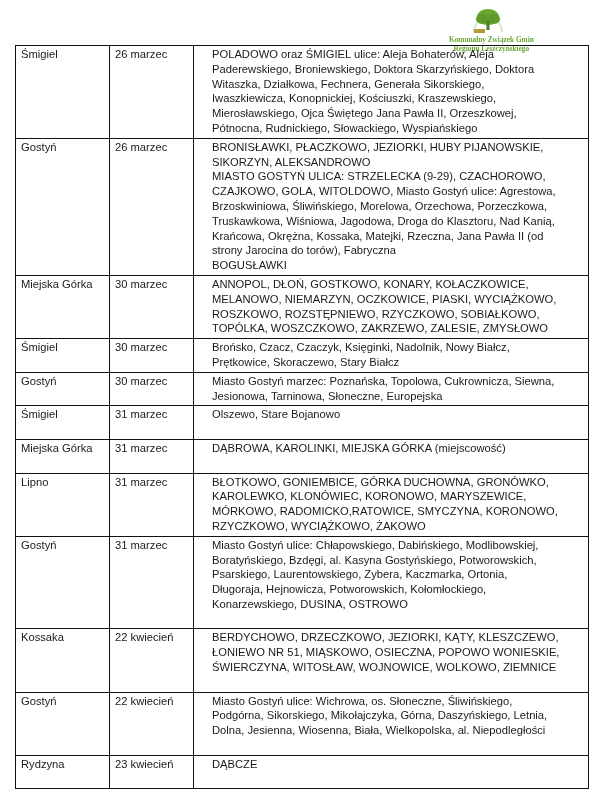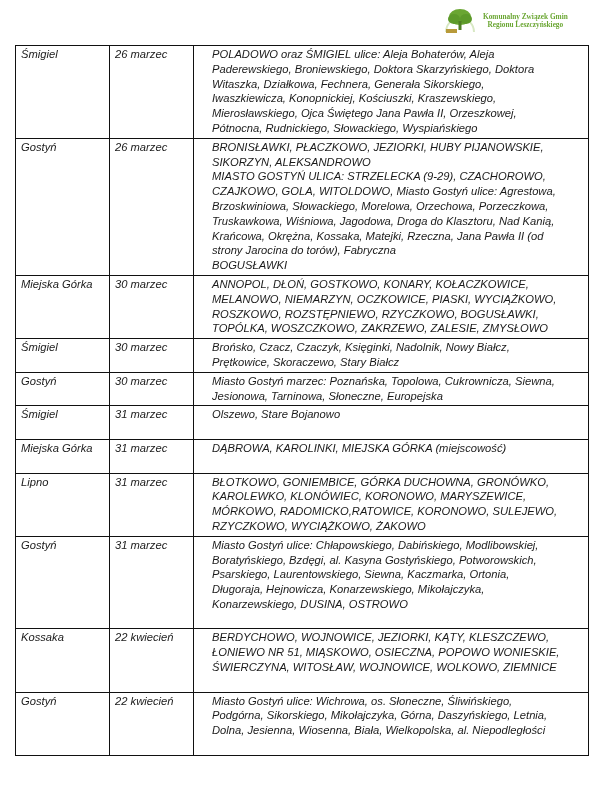--- a/index.html
+++ b/index.html
@@ -1,24 +1,24 @@
 <!DOCTYPE html>
 <html><head>
   <meta charset="utf-8">
   <style>
     html, body { margin: 0; padding: 0; background: #ffffff; }
     body { width: 601px; height: 792px; position: relative; overflow: hidden;
            font-family: "Liberation Sans", "DejaVu Sans", sans-serif; color: #1a1a1a; }
-    .logo { position: absolute; left: 443px; top: 6px; height: 30px; display: flex; align-items: center; }
+    .logo { position: absolute; left: 443px; top: 6px; height: 30px; display: flex; align-items: center; flex-direction: column; }
     .logo svg { width: 34px; height: 30px; display: block; }
     .logo-text { margin-left: 6px; font-family: "Liberation Serif", "DejaVu Serif", serif;
                  font-size: 7.3px; font-weight: bold; color: #6aa632; line-height: 8.5px; text-align: center; }
     table.sched { position: absolute; left: 15px; top: 45px; width: 573px;
                   border-collapse: collapse; table-layout: fixed; font-size: 11.2px; line-height: 14.8px; }
-    table.sched td { border: 1.2px solid #111; vertical-align: top; padding: 1px 5px 2px 5px; font-style: italic; }
+    table.sched td { border: 1.2px solid #111; vertical-align: top; padding: 1px 5px 2px 5px; }
     col.c1 { width: 94px; } col.c2 { width: 84px; } col.c3 { width: 395px; }
     .addr-line { display: block; white-space: nowrap; margin-left: 13px; }
   </style>
 </head>
 <body>
 
 <div class="logo">
   <span>
     <svg viewBox="0 0 34 30">
       <path d="M3 26 A14 14 0 1 1 31 26" fill="none" stroke="#d8e8c4" stroke-width="2"></path>
@@ -55,34 +55,34 @@
         </td>
       </tr>
       <tr>
         <td>Gostyń</td>
         <td>26 marzec</td>
         <td>
           <span class="addr-line">BRONISŁAWKI, PŁACZKOWO, JEZIORKI, HUBY PIJANOWSKIE,</span>
           <span class="addr-line">SIKORZYN, ALEKSANDROWO</span>
           <span class="addr-line">MIASTO GOSTYŃ ULICA: STRZELECKA (9-29), CZACHOROWO,</span>
           <span class="addr-line">CZAJKOWO, GOLA, WITOLDOWO, Miasto Gostyń ulice: Agrestowa,</span>
-          <span class="addr-line">Brzoskwiniowa, Słowackiego, Morelowa, Orzechowa, Porzeczkowa,</span>
+          <span class="addr-line">Brzoskwiniowa, Śliwińskiego, Morelowa, Orzechowa, Porzeczkowa,</span>
           <span class="addr-line">Truskawkowa, Wiśniowa, Jagodowa, Droga do Klasztoru, Nad Kanią,</span>
           <span class="addr-line">Krańcowa, Okrężna, Kossaka, Matejki, Rzeczna, Jana Pawła II (od</span>
           <span class="addr-line">strony Jarocina do torów), Fabryczna</span>
           <span class="addr-line">BOGUSŁAWKI</span>
         </td>
       </tr>
       <tr>
         <td>Miejska Górka</td>
         <td>30 marzec</td>
         <td>
           <span class="addr-line">ANNOPOL, DŁOŃ, GOSTKOWO, KONARY, KOŁACZKOWICE,</span>
           <span class="addr-line">MELANOWO, NIEMARZYN, OCZKOWICE, PIASKI, WYCIĄŻKOWO,</span>
-          <span class="addr-line">ROSZKOWO, ROZSTĘPNIEWO, RZYCZKOWO, BOGUSŁAWKI,</span>
+          <span class="addr-line">ROSZKOWO, ROZSTĘPNIEWO, RZYCZKOWO, SOBIAŁKOWO,</span>
           <span class="addr-line">TOPÓLKA, WOSZCZKOWO, ZAKRZEWO, ZALESIE, ZMYSŁOWO</span>
         </td>
       </tr>
       <tr>
         <td>Śmigiel</td>
         <td>30 marzec</td>
         <td>
           <span class="addr-line">Brońsko, Czacz, Czaczyk, Księginki, Nadolnik, Nowy Białcz,</span>
           <span class="addr-line">Prętkowice, Skoraczewo, Stary Białcz</span>
         </td>
@@ -110,50 +110,58 @@
           <span class="addr-line">DĄBROWA, KAROLINKI, MIEJSKA GÓRKA (miejscowość)</span>
           <span class="addr-line">&nbsp;</span>
         </td>
       </tr>
       <tr>
         <td>Lipno</td>
         <td>31 marzec</td>
         <td>
           <span class="addr-line">BŁOTKOWO, GONIEMBICE, GÓRKA DUCHOWNA, GRONÓWKO,</span>
           <span class="addr-line">KAROLEWKO, KLONÓWIEC, KORONOWO, MARYSZEWICE,</span>
-          <span class="addr-line">MÓRKOWO, RADOMICKO,RATOWICE, KORONOWO, SULEJEWO,</span>
+          <span class="addr-line">MÓRKOWO, RADOMICKO,RATOWICE, SMYCZYNA, KORONOWO,</span>
           <span class="addr-line">RZYCZKOWO, WYCIĄŻKOWO, ŻAKOWO</span>
         </td>
       </tr>
       <tr>
         <td>Gostyń</td>
         <td>31 marzec</td>
         <td>
           <span class="addr-line">Miasto Gostyń ulice: Chłapowskiego, Dabińskiego, Modlibowskiej,</span>
           <span class="addr-line">Boratyńskiego, Bzdęgi, al. Kasyna Gostyńskiego, Potworowskich,</span>
-          <span class="addr-line">Psarskiego, Laurentowskiego, Siewna, Kaczmarka, Ortonia,</span>
-          <span class="addr-line">Długoraja, Hejnowicza, Konarzewskiego, Mikołajczyka,</span>
+          <span class="addr-line">Psarskiego, Laurentowskiego, Zybera, Kaczmarka, Ortonia,</span>
+          <span class="addr-line">Długoraja, Hejnowicza, Potworowskich, Kołomłockiego,</span>
           <span class="addr-line">Konarzewskiego, DUSINA, OSTROWO</span>
           <span class="addr-line">&nbsp;</span>
         </td>
       </tr>
       <tr>
         <td>Kossaka</td>
         <td>22 kwiecień</td>
         <td>
-          <span class="addr-line">BERDYCHOWO, WOJNOWICE, JEZIORKI, KĄTY, KLESZCZEWO,</span>
+          <span class="addr-line">BERDYCHOWO, DRZECZKOWO, JEZIORKI, KĄTY, KLESZCZEWO,</span>
           <span class="addr-line">ŁONIEWO NR 51, MIĄSKOWO, OSIECZNA, POPOWO WONIESKIE,</span>
           <span class="addr-line">ŚWIERCZYNA, WITOSŁAW, WOJNOWICE, WOLKOWO, ZIEMNICE</span>
           <span class="addr-line">&nbsp;</span>
         </td>
       </tr>
       <tr>
         <td>Gostyń</td>
         <td>22 kwiecień</td>
         <td>
           <span class="addr-line">Miasto Gostyń ulice: Wichrowa, os. Słoneczne, Śliwińskiego,</span>
           <span class="addr-line">Podgórna, Sikorskiego, Mikołajczyka, Górna, Daszyńskiego, Letnia,</span>
           <span class="addr-line">Dolna, Jesienna, Wiosenna, Biała, Wielkopolska, al. Niepodległości</span>
           <span class="addr-line">&nbsp;</span>
         </td>
       </tr>
+      <tr>
+        <td>Rydzyna</td>
+        <td>23 kwiecień</td>
+        <td>
+          <span class="addr-line">DĄBCZE</span>
+          <span class="addr-line">&nbsp;</span>
+        </td>
+      </tr>
     </tbody>
 </table>
 
 </body></html>

